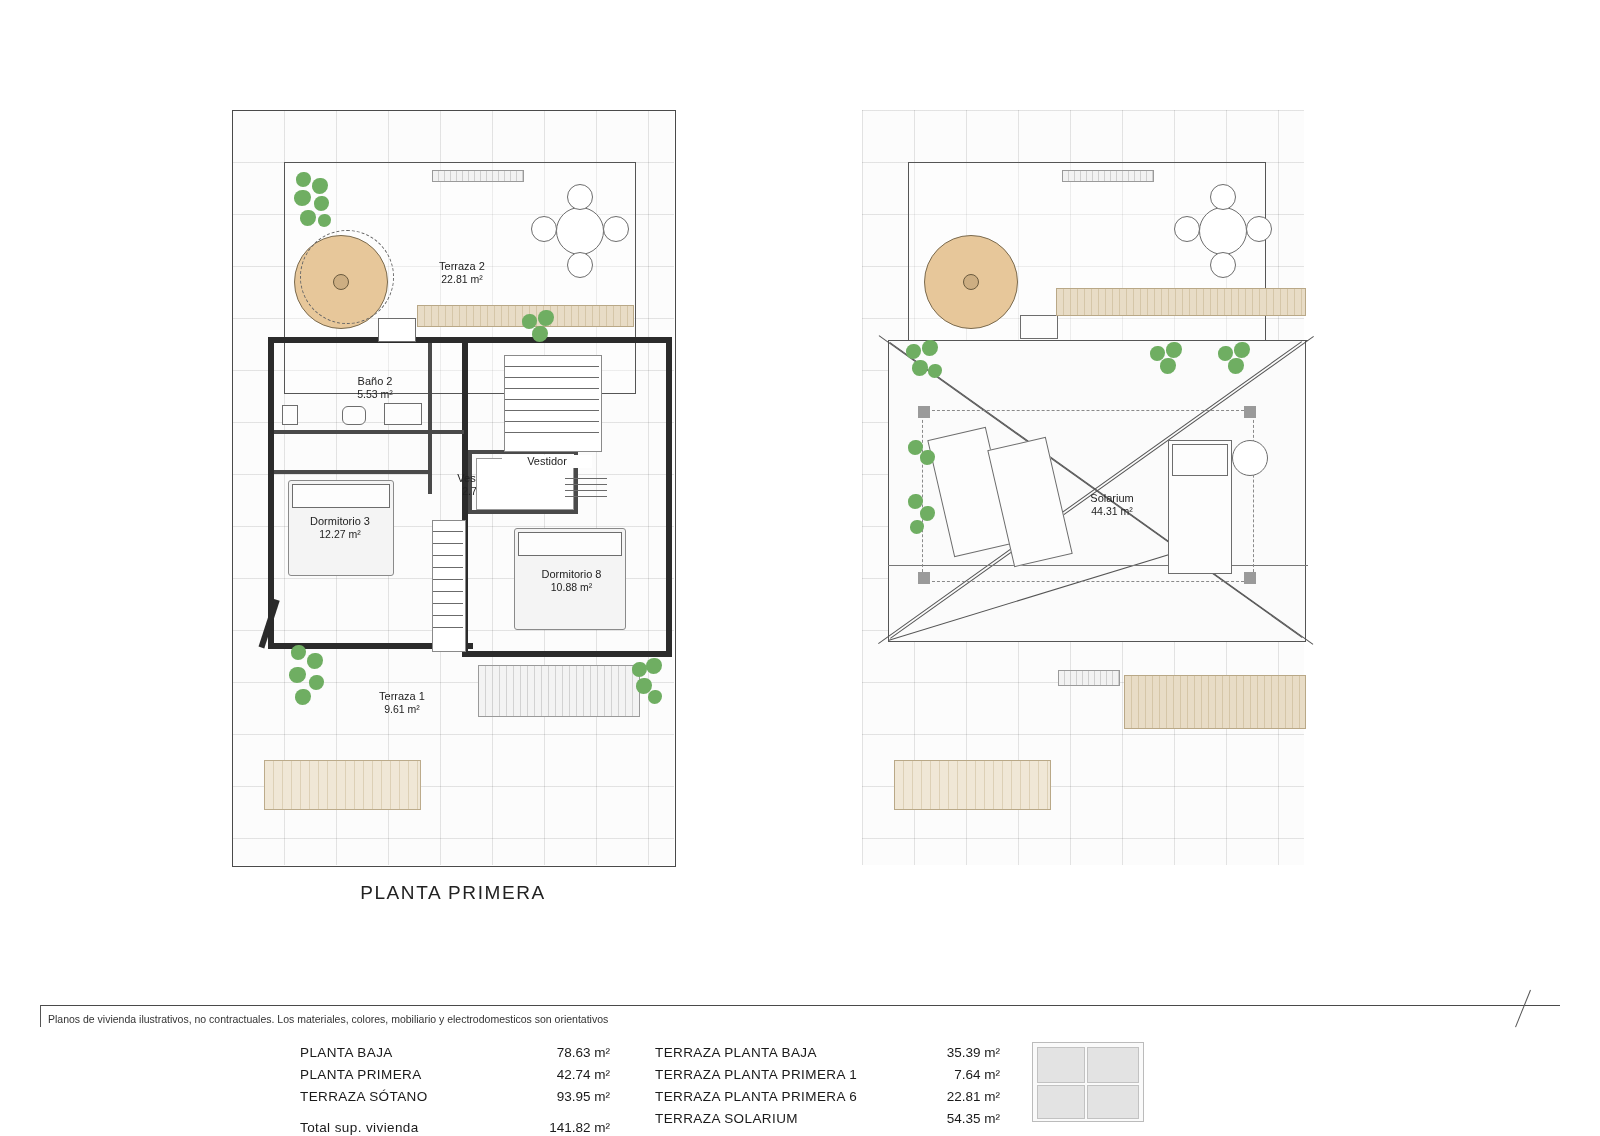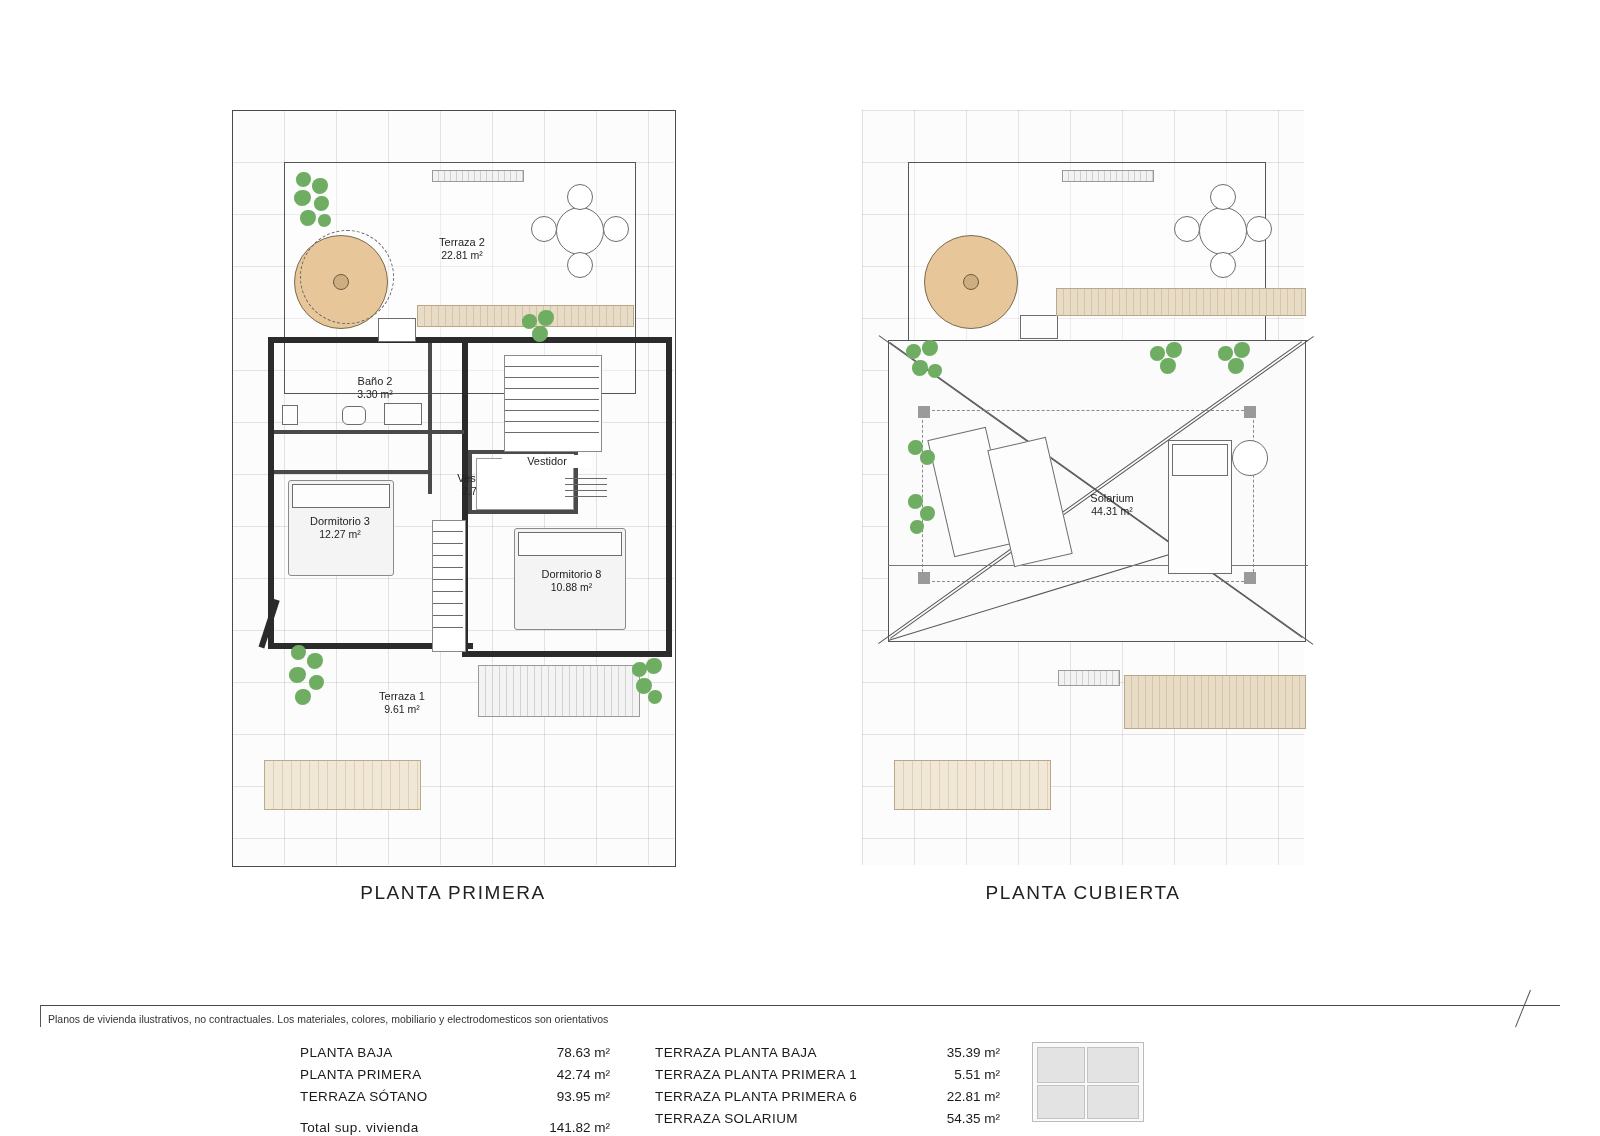--- a/index.html
+++ b/index.html
@@ -87,21 +87,21 @@
     <div class="spiral" style="left:62px;top:125px;width:92px;height:92px;"></div>
     <div class="spiral-d" style="left:68px;top:120px;width:92px;height:92px;border-color:#666;"></div>
     <div class="circle" style="left:101px;top:164px;width:14px;height:14px;border-color:#6a5a3e;background:#cdae82;"></div>
 
     <div class="circle" style="left:324px;top:97px;width:46px;height:46px;"></div>
     <div class="circle" style="left:299px;top:106px;width:24px;height:24px;"></div>
     <div class="circle" style="left:371px;top:106px;width:24px;height:24px;"></div>
     <div class="circle" style="left:335px;top:74px;width:24px;height:24px;"></div>
     <div class="circle" style="left:335px;top:142px;width:24px;height:24px;"></div>
 
-    <div class="lbl" style="left:170px;top:126px;width:120px;">
+    <div class="lbl" style="left:170px;top:150px;width:120px;">
       <span>Terraza 2</span>
       <span class="a">22.81 m²</span>
     </div>
 
     <div class="deck" style="left:185px;top:195px;width:215px;height:20px;"></div>
 
     <div class="wall" style="left:36px;top:227px;width:6px;height:312px;"></div>
     <div class="wall" style="left:36px;top:227px;width:404px;height:6px;"></div>
     <div class="wall" style="left:434px;top:227px;width:6px;height:320px;"></div>
     <div class="wall" style="left:230px;top:227px;width:6px;height:320px;"></div>
@@ -116,21 +116,21 @@
     <div class="wall-thin" style="left:236px;top:340px;width:4px;height:62px;"></div>
     <div class="wall-thin" style="left:236px;top:340px;width:110px;height:4px;"></div>
     <div class="wall-thin" style="left:342px;top:340px;width:4px;height:62px;"></div>
     <div class="wall-thin" style="left:236px;top:400px;width:110px;height:4px;"></div>
 
     <div class="furn" style="left:50px;top:295px;width:14px;height:18px;"></div>
     <div class="furn" style="left:110px;top:296px;width:22px;height:17px;border-radius:6px;"></div>
     <div class="furn" style="left:152px;top:293px;width:36px;height:20px;"></div>
     <div class="lbl" style="left:88px;top:265px;width:110px;">
       <span>Baño 2</span>
-      <span class="a">3.30 m²</span>
+      <span class="a">5.53 m²</span>
     </div>
 
     <div class="lbl" style="left:190px;top:362px;width:116px;">
       <span>Vestíbulo</span>
       <span class="a">2.79 m²</span>
     </div>
 
     <div class="room" style="left:244px;top:348px;width:96px;height:50px;border-color:#999;"></div>
     <div class="lbl" style="left:270px;top:345px;width:90px;background:#fff;text-align:center;">
       <span>Vestidor</span>
@@ -273,21 +273,20 @@
     <div class="plantgrp" style="left:356px;top:232px;width:40px;height:34px;">
       <span style="left:0;top:4px;width:15px;height:15px;"></span>
       <span style="left:16px;top:0;width:16px;height:16px;"></span>
       <span style="left:10px;top:16px;width:16px;height:16px;"></span>
     </div>
 
     <div class="deck" style="left:262px;top:565px;width:180px;height:52px;"></div>
     <div class="deck" style="left:32px;top:650px;width:155px;height:48px;background:repeating-linear-gradient(to right,#f0e7d6 0 8px,#ddd0b6 8px 9px);"></div>
     <div class="slat" style="left:196px;top:560px;width:60px;height:14px;"></div>
 
-    <div class="caption" style="left:0px;top:772px;width:442px;text-align:center;">PLANTA CUBIERTA</div>
   </div>
 
   <div class="hr" style="left:40px;top:1005px;width:1520px;background:#4a4a4a;"></div>
   <div class="corner" style="left:40px;top:1005px;width:1px;height:22px;"></div>
   <div class="corner" style="left:1530px;top:990px;width:1px;height:40px;transform:rotate(22deg);transform-origin:top;"></div>
 
   <div class="footnote" style="left:48px;top:1013px;">Planos de vivienda ilustrativos, no contractuales. Los materiales, colores, mobiliario y electrodomesticos son orientativos</div>
 
   <div class="tbl" style="left:300px;top:1045px;">
     <div class="row">
@@ -308,21 +307,21 @@
     </div>
   </div>
 
   <div class="tbl tbl2" style="left:655px;top:1045px;">
     <div class="row">
       <div class="k">TERRAZA PLANTA BAJA</div>
       <div class="v">35.39 m²</div>
     </div>
     <div class="row">
       <div class="k">TERRAZA PLANTA PRIMERA 1</div>
-      <div class="v">5.51 m²</div>
+      <div class="v">7.64 m²</div>
     </div>
     <div class="row">
       <div class="k">TERRAZA PLANTA PRIMERA 6</div>
       <div class="v">22.81 m²</div>
     </div>
     <div class="row">
       <div class="k">TERRAZA SOLARIUM</div>
       <div class="v">54.35 m²</div>
     </div>
     <div class="row">

